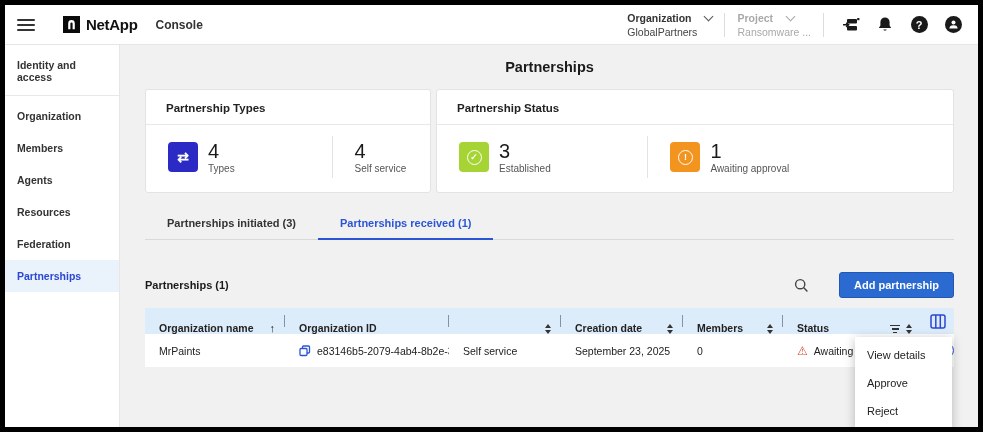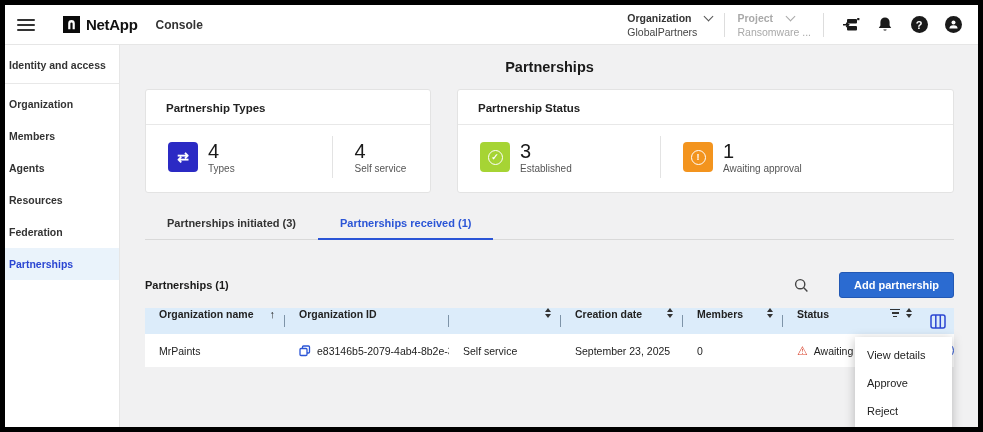--- a/index.html
+++ b/index.html
@@ -26,29 +26,29 @@
   .selector.disabled .chev { border-color:#a9a9a9; }
   .vdiv { width:1px; height:24px; background:#ddd; }
   .icon-btn { width:34px; height:40px; display:flex; align-items:center; justify-content:center; cursor:pointer; }
   .circle-ic { width:17px; height:17px; border-radius:50%; background:#1a1a1a; color:#fff;
                font-size:11px; font-weight:700; display:flex; align-items:center; justify-content:center; }
   .topbar-right .icons { display:flex; align-items:center; margin:0 8px 0 10px; }
 
   
   .shell { position:absolute; top:40px; left:0; right:0; bottom:0; display:flex; }
   .sidebar { width:115px; background:#fff; border-right:1px solid #e6e6e6; padding-top:4px; flex-shrink:0; }
-  .side-item { font-size:10.5px; font-weight:700; color:#333; padding:10px 4px; cursor:pointer; }
+  .side-item { font-size:10.5px; font-weight:700; color:#333; padding:10px 12px; cursor:pointer; }
   .side-item.section { border-bottom:1px solid #e8e8e8; padding-bottom:12px; margin-bottom:4px; }
   .side-item.active { color:#2b46d2; background:#eaf3fb; }
 
   .main { flex:1; position:relative; padding:14px 24px 0 25px; overflow:hidden; }
   .page-title { text-align:center; font-size:14.5px; font-weight:700; color:#1a1a1a; margin-bottom:14px; }
 
   
-  .cards { display:flex; gap:26px;border-radius:9px; }
+  .cards { display:flex; gap:5px;border-radius:9px; }
   .card { background:#fff; border:1px solid #e3e3e3; border-radius:3px; height:104px; }
   .card.types { width:286px; flex-shrink:0; }
   .card.status { flex:1; }
   .card-head { font-size:11.5px; font-weight:600; color:#222; padding:12px 20px 10px; border-bottom:1px solid #e8e8e8; }
   .card-body { display:flex; align-items:center; height:64px; }
   .stat { display:flex; align-items:center; gap:10px; padding-left:22px; }
   .stat-tile { width:30px; height:30px; border-radius:4px; display:flex; align-items:center; justify-content:center;
                color:#fff; flex-shrink:0; }
   .tile-blue { background:#2b2ac4; font-size:14px; font-weight:700; }
   .tile-green { background:#a6d434; }
@@ -72,21 +72,21 @@
   .toolbar { display:flex; align-items:center; margin:32px 0 10px; }
   .list-heading { font-size:11px; font-weight:700; color:#1a1a1a; }
   .toolbar-right { margin-left:auto; display:flex; align-items:center; gap:30px; }
   .btn-primary { background:#2b6bd1; border:1px solid #2258b4; color:#fff; font-size:11px; font-weight:700;
                  padding:6px 14px; border-radius:3px; cursor:pointer; font-family:inherit; }
 
   
   .table { width:100%; }
   .trow { display:grid; grid-template-columns:140px 164px 112px 122px 100px 139px 1fr; align-items:center; }
   .thead { background:#dcecfa; height:26px; }
-  .th { display:flex; align-items:flex-start; font-size:10.5px; font-weight:700; color:#222;
+  .th { display:flex; align-items:flex-end; font-size:10.5px; font-weight:700; color:#222;
         padding-left:14px; position:relative; height:100%; cursor:pointer; }
   .th .cdiv { position:absolute; right:0; top:7px; height:12px; width:1px; background:#7e94a8; }
   .sorts { margin-left:auto; margin-right:10px; display:flex; align-items:center; gap:6px; }
   .arrow-up { font-size:11px; font-weight:700; color:#222; }
   .updown { display:flex; flex-direction:column; gap:2px; }
   .updown i { display:block; width:0; height:0; border-left:3.5px solid transparent; border-right:3.5px solid transparent; }
   .updown i.u { border-bottom:4px solid #333; }
   .updown i.d { border-top:4px solid #333; }
   .filter-ic { display:flex; flex-direction:column; gap:2px; align-items:center; cursor:pointer; }
   .filter-ic i { display:block; height:1.5px; background:#333; }

